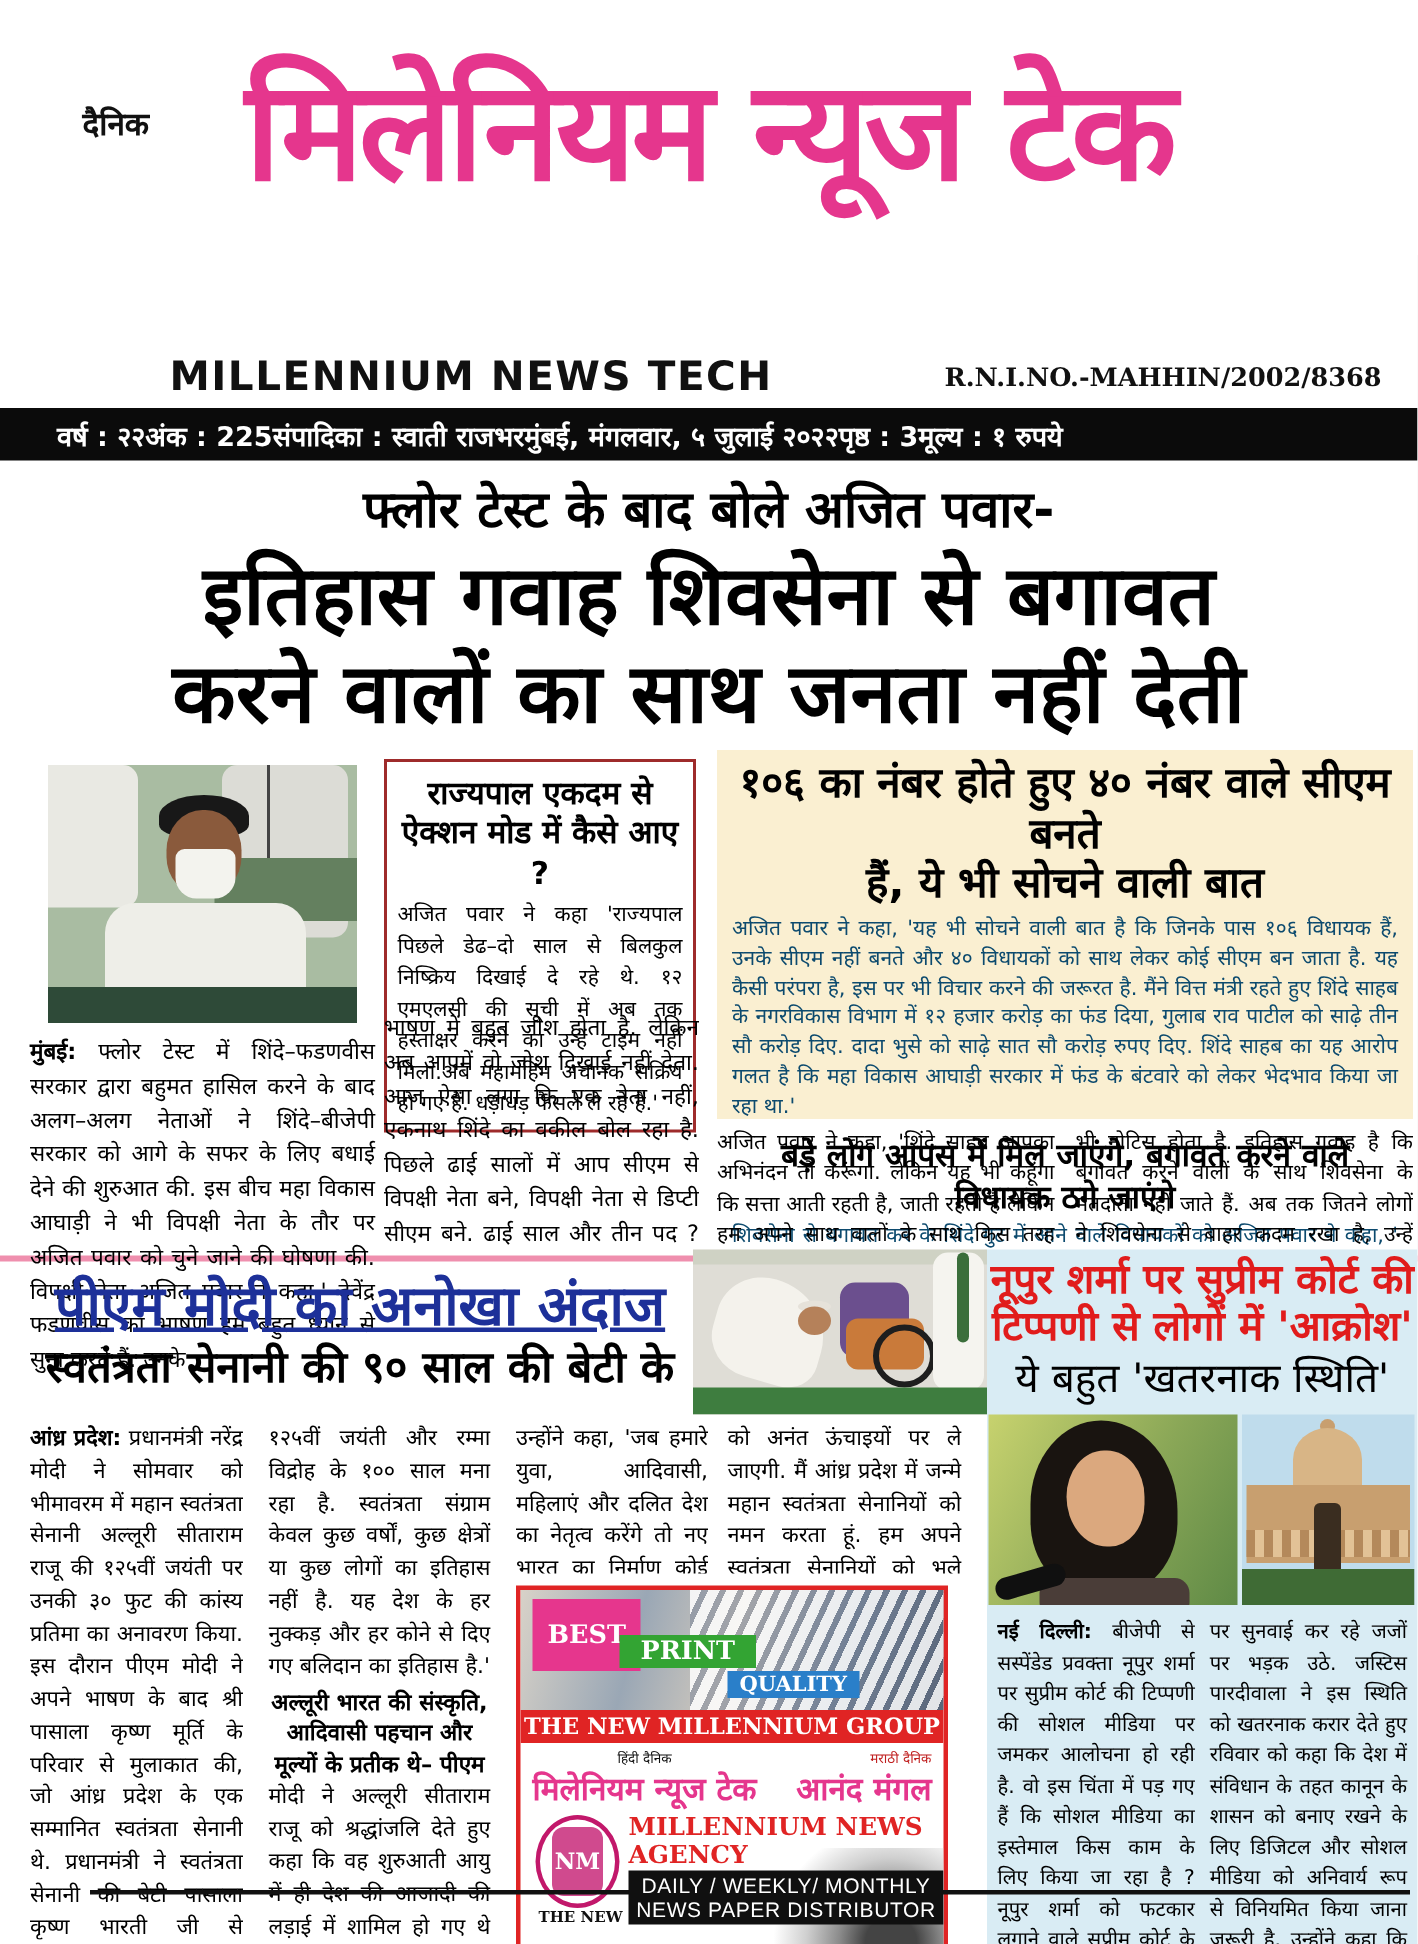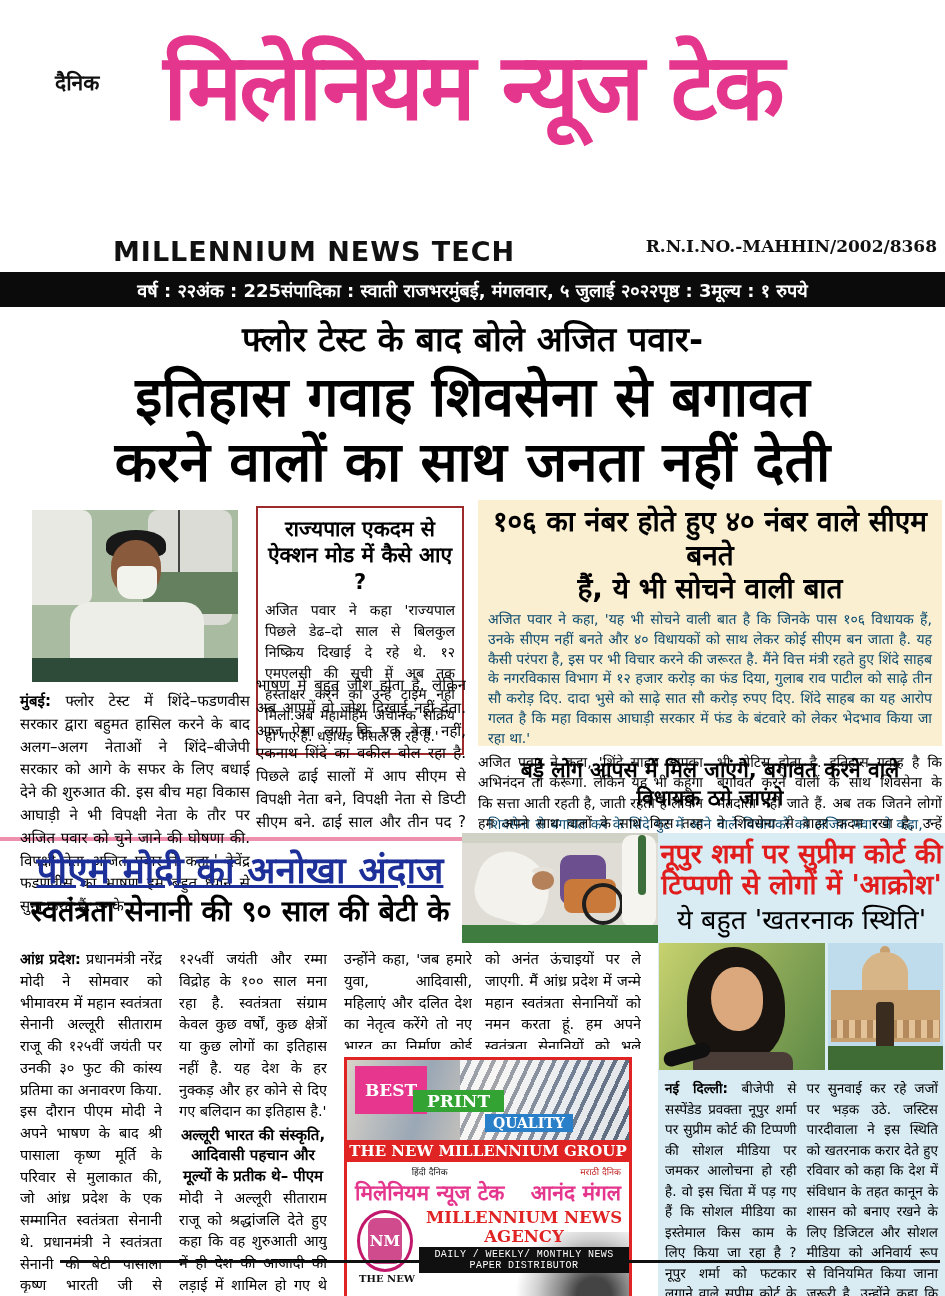--- a/index.html
+++ b/index.html
@@ -5,25 +5,25 @@
   * { margin:0; padding:0; box-sizing:border-box; }
   body { background:#e9e9e9; font-family:"DejaVu Sans","Liberation Sans",sans-serif; }
   .page { position:relative; width:945px; height:1296px; margin:0 auto; background:#ffffff; overflow:hidden; }
 
   
   .header { position:relative; height:267px; }
   .daily-label { position:absolute; left:55px; top:28px; font-size:21px; font-weight:bold; color:#111; }
   .masthead-title { margin-top:40px; text-align:center; font-size:92px; line-height:1.05; font-weight:bold;
       color:#e5368d; letter-spacing:-3px; white-space:nowrap; }
   .header-row { position:absolute; left:0; right:0; bottom:40px; display:flex; justify-content:space-between;
-      align-items:flex-start; padding:0 8px 0 113px; }
+      align-items:center; padding:0 24px 0 113px; }
   .mast-en { font-size:27px; font-weight:bold; letter-spacing:1px; color:#111; }
   .rni { font-family:"DejaVu Serif","Liberation Serif",serif; font-size:17px; font-weight:bold; color:#111; }
   .infobar { position:absolute; left:0; right:0; bottom:0; height:35px; background:#0b0b0b; color:#fff;
-      display:flex; align-items:center; justify-content:center; padding:0 38px; font-size:18px; font-weight:bold; }
+      display:flex; align-items:center; justify-content:flex-start; padding:0 38px; font-size:18px; font-weight:bold; }
 
   
   .lead-head { text-align:center; padding-top:8px; height:191px; }
   .kicker { font-size:34px; font-weight:bold; color:#000; }
   .main-hl { font-size:55px; font-weight:bold; color:#000; line-height:1.18; margin-top:4px; }
 
   
   .top-stories { position:relative; height:339px; }
   .ajit-photo { position:absolute; left:32px; top:12px; width:206px; height:172px; background:#a9bca2; overflow:hidden; }
   .ap-person-l { position:absolute; left:-12px; top:0; width:72px; height:95px; background:#e9e9e3; border-radius:10px; }
@@ -101,23 +101,23 @@
   .ad-paper-lbl.red { color:#c02020; text-align:right; }
   .ad-paper-name { color:#e5368d; font-size:21px; font-weight:bold; white-space:nowrap; }
   .ad-bottom { position:relative; height:104px; }
   .ad-swirl { position:absolute; right:-10px; bottom:-10px; width:150px; height:90px;
       background:radial-gradient(circle at 70% 70%, #444 0 14%, #8a8a8a 28%, #cfcfcf 46%, transparent 64%); }
   .nm-logo { position:absolute; left:10px; top:2px; width:56px; height:62px; border:3px solid #c2186b; border-radius:50%;
       display:flex; align-items:center; justify-content:center; background:#fff; }
   .nm-inner { width:34px; height:46px; background:#d04a8e; border-radius:8px; color:#fff; display:flex; align-items:center;
       justify-content:center; font-family:"DejaVu Serif","Liberation Serif",serif; font-weight:bold; font-size:15px; }
   .ad-agency { margin-left:72px; color:#e02424; font-family:"DejaVu Serif","Liberation Serif",serif; font-weight:bold;
-      font-size:16.5px; text-align:center; position:relative; z-index:2; }
-  .ad-dist { margin-left:72px; margin-top:1px; background:#101010; color:#fff; font-size:10px; text-align:center;
-      font-family:Liberation Mono, monospace; padding:2px 0; letter-spacing:.4px; position:relative; z-index:2; }
+      font-size:16.5px; position:relative; z-index:2; }
+  .ad-dist { margin-left:72px; margin-top:1px; background:#101010; color:#fff; font-size:14px; text-align:center;
+      font-family:Liberation Sans, sans-serif; padding:2px 0; letter-spacing:.4px; position:relative; z-index:2; }
   .ad-thenew { position:absolute; left:12px; bottom:28px; font-family:"DejaVu Serif","Liberation Serif",serif;
       font-weight:bold; font-size:10px; color:#111; z-index:2; }
 
   
   .nupur-story { position:absolute; left:658px; top:-8px; width:287px; height:479px; background:#d9ecf4; overflow:hidden; }
   .n-hl { color:#e11c1c; font-size:27px; font-weight:bold; text-align:center; line-height:1.15; padding-top:5px; }
   .n-sub { color:#000; font-size:27px; font-weight:normal; text-align:center; line-height:1.15; margin-top:4px; }
   .n-photos { display:flex; gap:3px; margin-top:8px; padding:0 1px; height:127px; }
   .nupur-photo { position:relative; width:166px; height:127px; overflow:hidden;
       background:linear-gradient(120deg,#c7d26e 0%,#8aa757 55%,#5f8a46 100%); }

